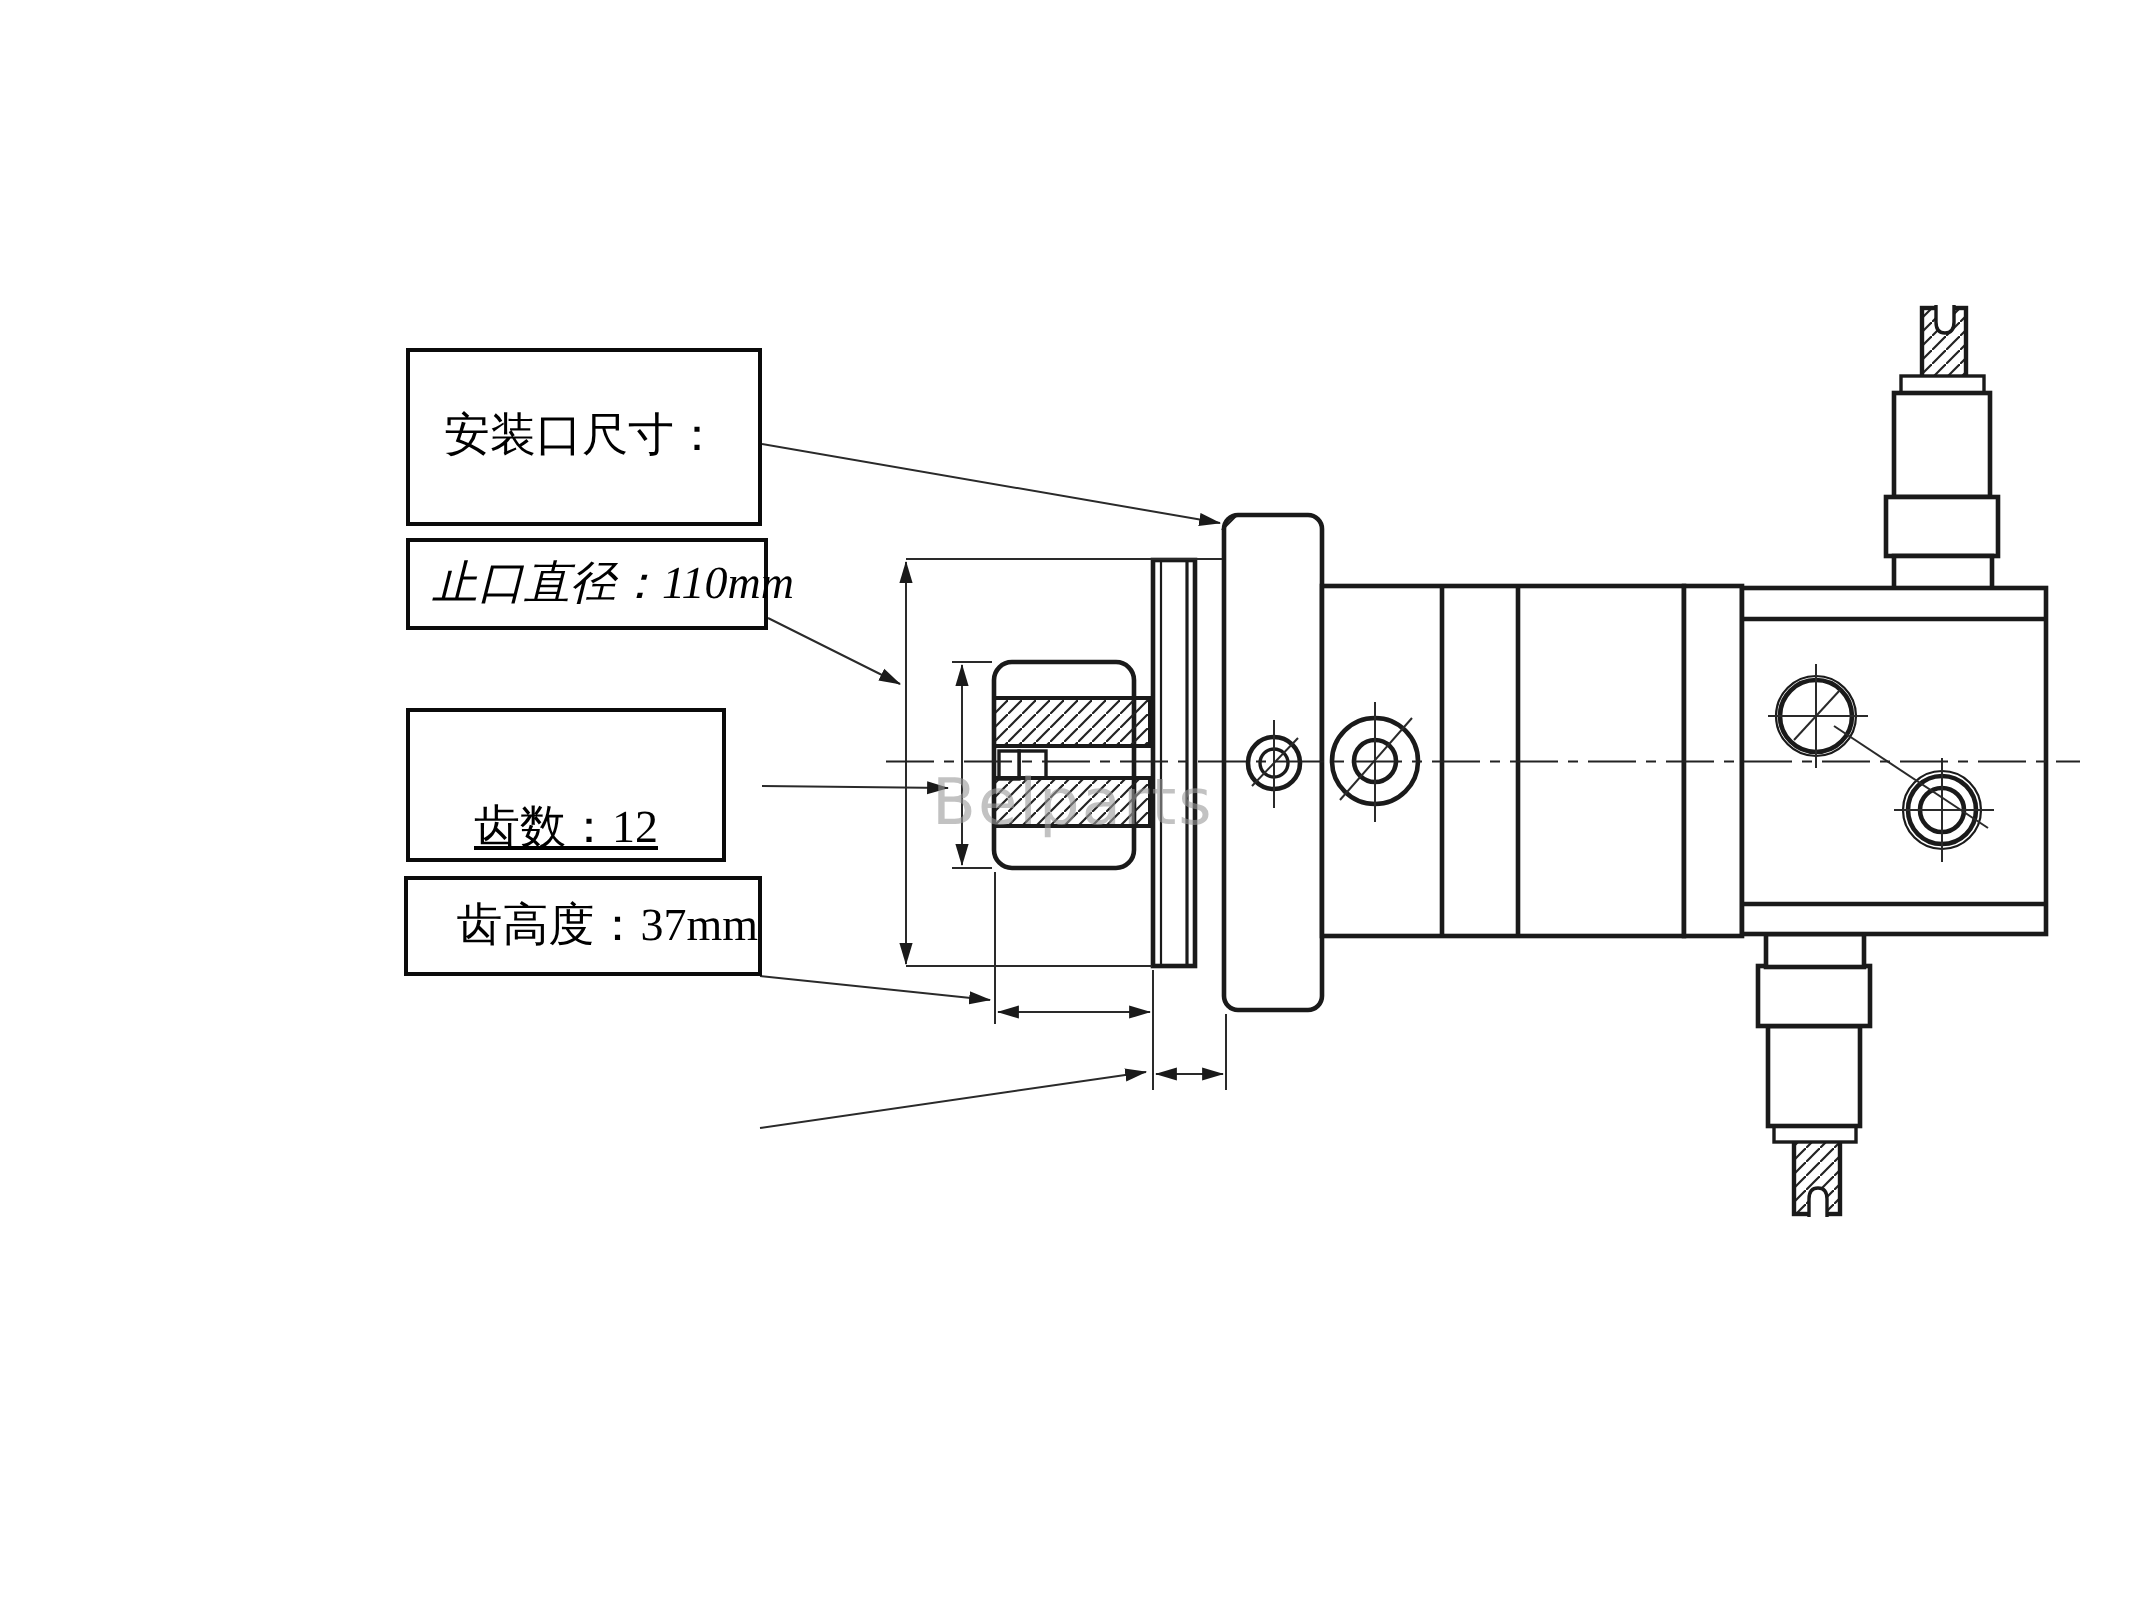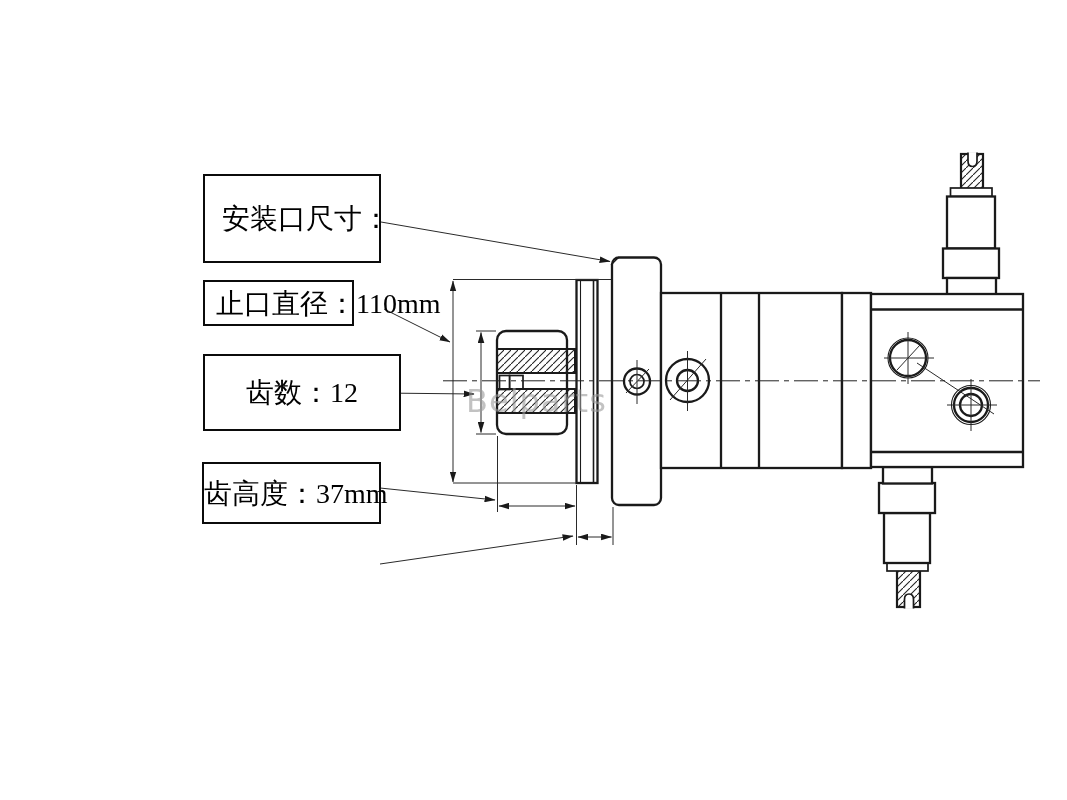--- a/index.html
+++ b/index.html
@@ -1,30 +1,30 @@
 <!DOCTYPE html>
 <html><head>
 <meta charset="utf-8">
 <style>
   html,body{margin:0;padding:0;background:#fff;}
   #stage{position:relative;width:1067px;height:800px;background:#fff;overflow:hidden;
          font-family:"Liberation Serif","DejaVu Serif",serif;}
   #drawing{position:absolute;left:0;top:0;}
   .bx{position:absolute;background:#fff;border:2.5px solid #0b0b0b;box-sizing:border-box;
       display:flex;flex-direction:column;justify-content:center;
-      font-size:28px;color:#000;line-height:1.25;}
+      font-size:23px;color:#000;line-height:1.25;}
   .bx .ln{white-space:nowrap;}
   .ctr{text-align:center;}
   #bx-mount{left:203px;top:174px;width:178px;height:89px;justify-content:space-evenly;}
   #bx-mount .l1{margin-left:17px;}
   #bx-mount .l2{margin-left:24px;}
-  #bx-spigd{left:203px;top:280px;width:151px;height:46px;}
+  #bx-spigd{left:203px;top:269px;width:181px;height:46px;font-style:italic;}
   #bx-spigd .l1{margin-left:11px;}
-  #bx-gear{left:203px;top:354px;width:198px;height:77px;justify-content:center;}
-  #bx-toothh{left:202px;top:462px;width:179px;height:62px;}
+  #bx-gear{left:203px;top:354px;width:160px;height:77px;justify-content:flex-end;text-decoration:underline;}
+  #bx-toothh{left:202px;top:438px;width:179px;height:50px;align-items:flex-end;}
   #bx-spigh{left:202px;top:541px;width:179px;height:52px;}
   
   .s2{stroke:#1a1a1a;stroke-width:2.3;fill:#fff;}
   .s2n{stroke:#1a1a1a;stroke-width:2.3;fill:none;}
   .s17{stroke:#1a1a1a;stroke-width:1.7;fill:#fff;}
   .s1{stroke:#1a1a1a;stroke-width:1.1;fill:none;}
   .thin{stroke:#2a2a2a;stroke-width:1;fill:none;}
   .cl{stroke:#222;stroke-width:1;fill:none;stroke-dasharray:24 5 5 5;}
   .wm{font-family:"DejaVu Sans","Liberation Sans",sans-serif;font-size:32px;
       letter-spacing:1px;opacity:.6;}

